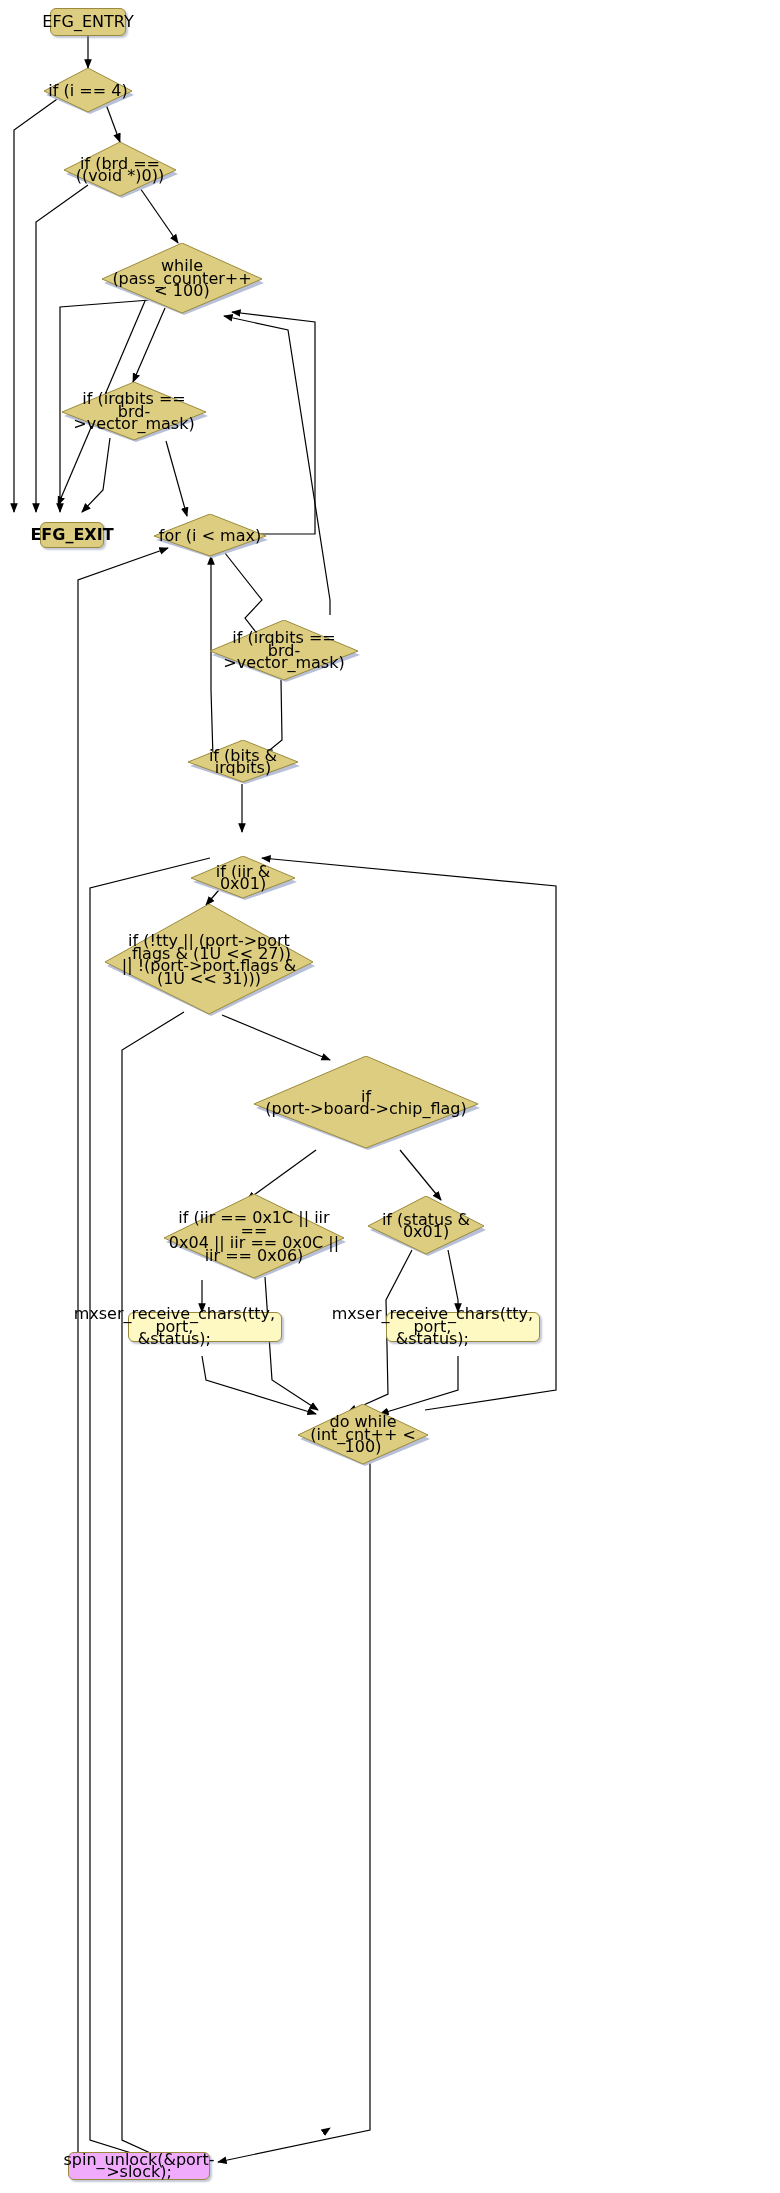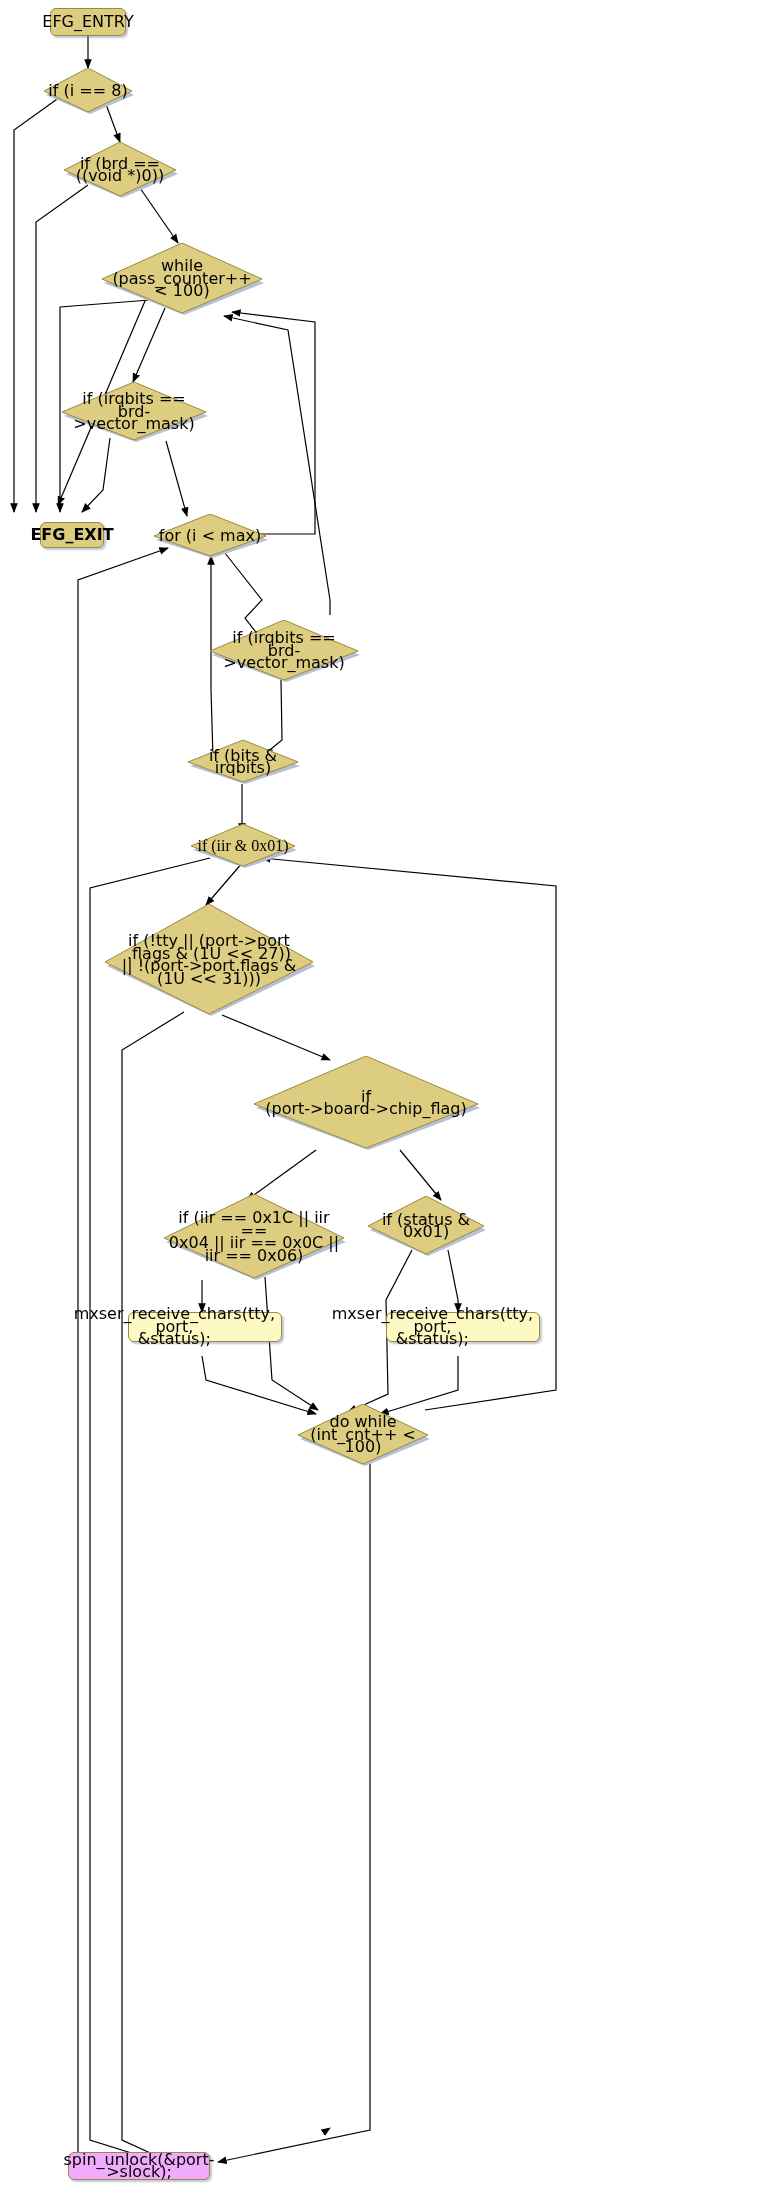--- a/index.html
+++ b/index.html
@@ -155,21 +155,21 @@
 
   <div class="node rbox entry" style="left:50px; top:8px; width:76px; height:28px;">
     <span class="rlabel">EFG_ENTRY</span>
   </div>
 
   <div class="node diamond" style="left:42px; top:68px; width:92px; height:46px;">
     <svg class="dshape" viewBox="0 0 92 46" preserveAspectRatio="none">
       <polygon points="48,4 92,27 48,46 4,27" fill="#b8c0d8"></polygon>
       <polygon points="46,0 90,23 46,44 2,23" fill="#ddcd80" stroke="#9a8a3c" stroke-width="1"></polygon>
     </svg>
-    <span class="dlabel">if (i == 8)</span>
+    <span class="dlabel">if (i == 4)</span>
   </div>
 
   <div class="node diamond" style="left:62px; top:142px; width:116px; height:56px;">
     <svg class="dshape" viewBox="0 0 116 56" preserveAspectRatio="none">
       <polygon points="60,4 116,32 60,56 4,32" fill="#b8c0d8"></polygon>
       <polygon points="58,0 114,28 58,54 2,28" fill="#ddcd80" stroke="#9a8a3c" stroke-width="1"></polygon>
     </svg>
     <span class="dlabel">if (brd ==
 ((void *)0))</span>
   </div>
@@ -215,21 +215,21 @@
   </div>
 
   <div class="node diamond" style="left:186px; top:740px; width:114px; height:44px;">
     <svg class="dshape" viewBox="0 0 114 44" preserveAspectRatio="none">
       <polygon points="59,4 114,26 59,44 4,26" fill="#b8c0d8"></polygon>
       <polygon points="57,0 112,22 57,42 2,22" fill="#ddcd80" stroke="#9a8a3c" stroke-width="1"></polygon>
     </svg>
     <span class="dlabel">if (bits &amp; irqbits)</span>
   </div>
 
-  <div class="node diamond" style="left:189px; top:824px; width:108px; height:44px;font-family:Liberation Serif, serif;">
+  <div class="node diamond" style="left:189px; top:856px; width:108px; height:44px;">
     <svg class="dshape" viewBox="0 0 108 44" preserveAspectRatio="none">
       <polygon points="56,4 108,26 56,44 4,26" fill="#b8c0d8"></polygon>
       <polygon points="54,0 106,22 54,42 2,22" fill="#ddcd80" stroke="#9a8a3c" stroke-width="1"></polygon>
     </svg>
     <span class="dlabel">if (iir &amp; 0x01)</span>
   </div>
 
   <div class="node diamond" style="left:103px; top:904px; width:212px; height:112px;">
     <svg class="dshape" viewBox="0 0 212 112" preserveAspectRatio="none">
       <polygon points="108,4 212,62 108,112 4,62" fill="#b8c0d8"></polygon>

